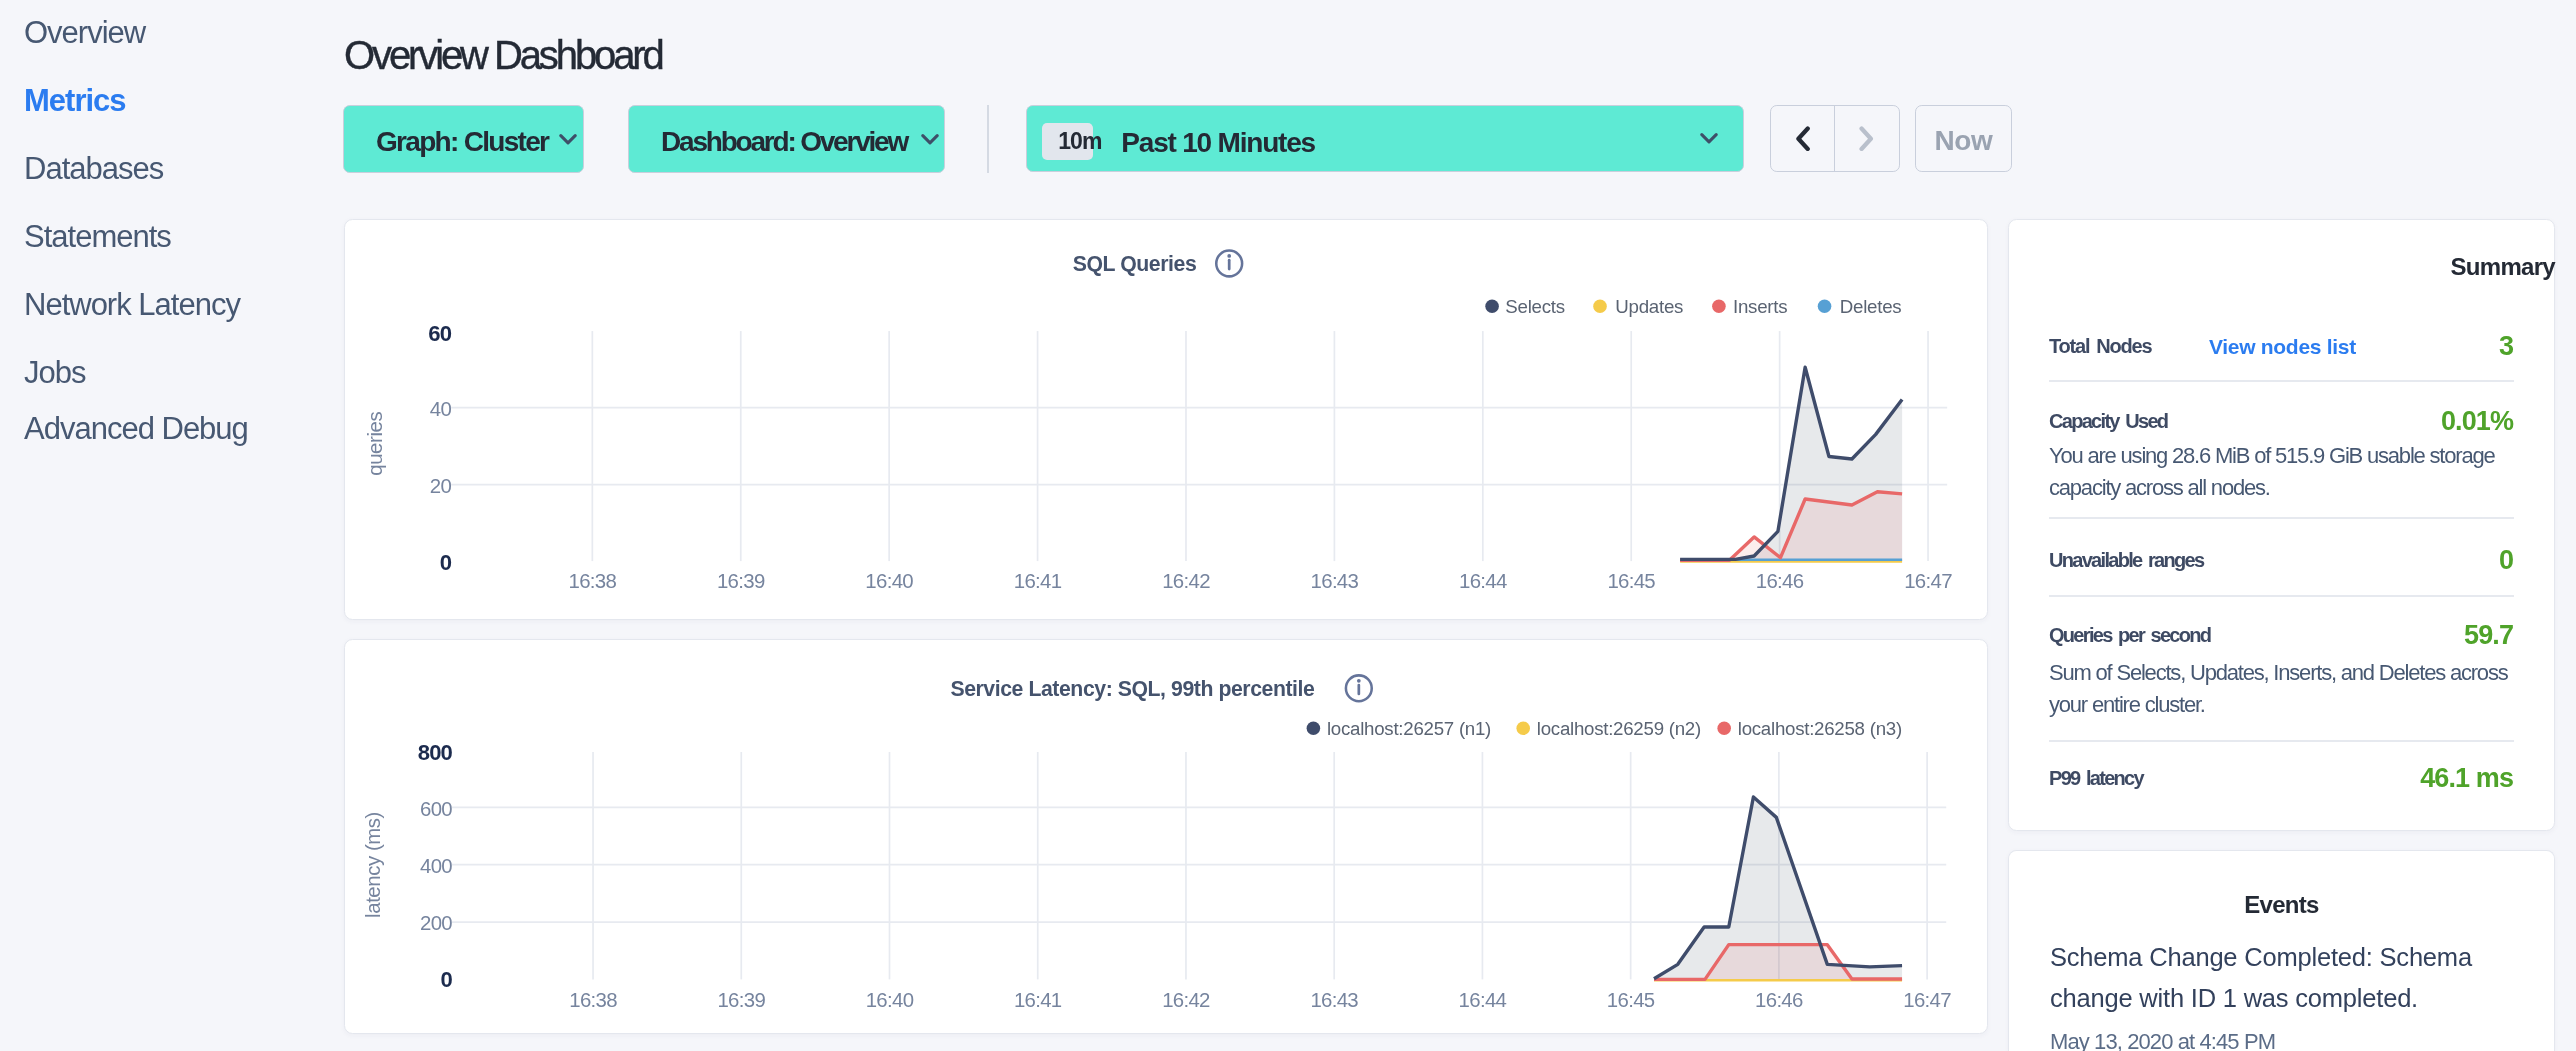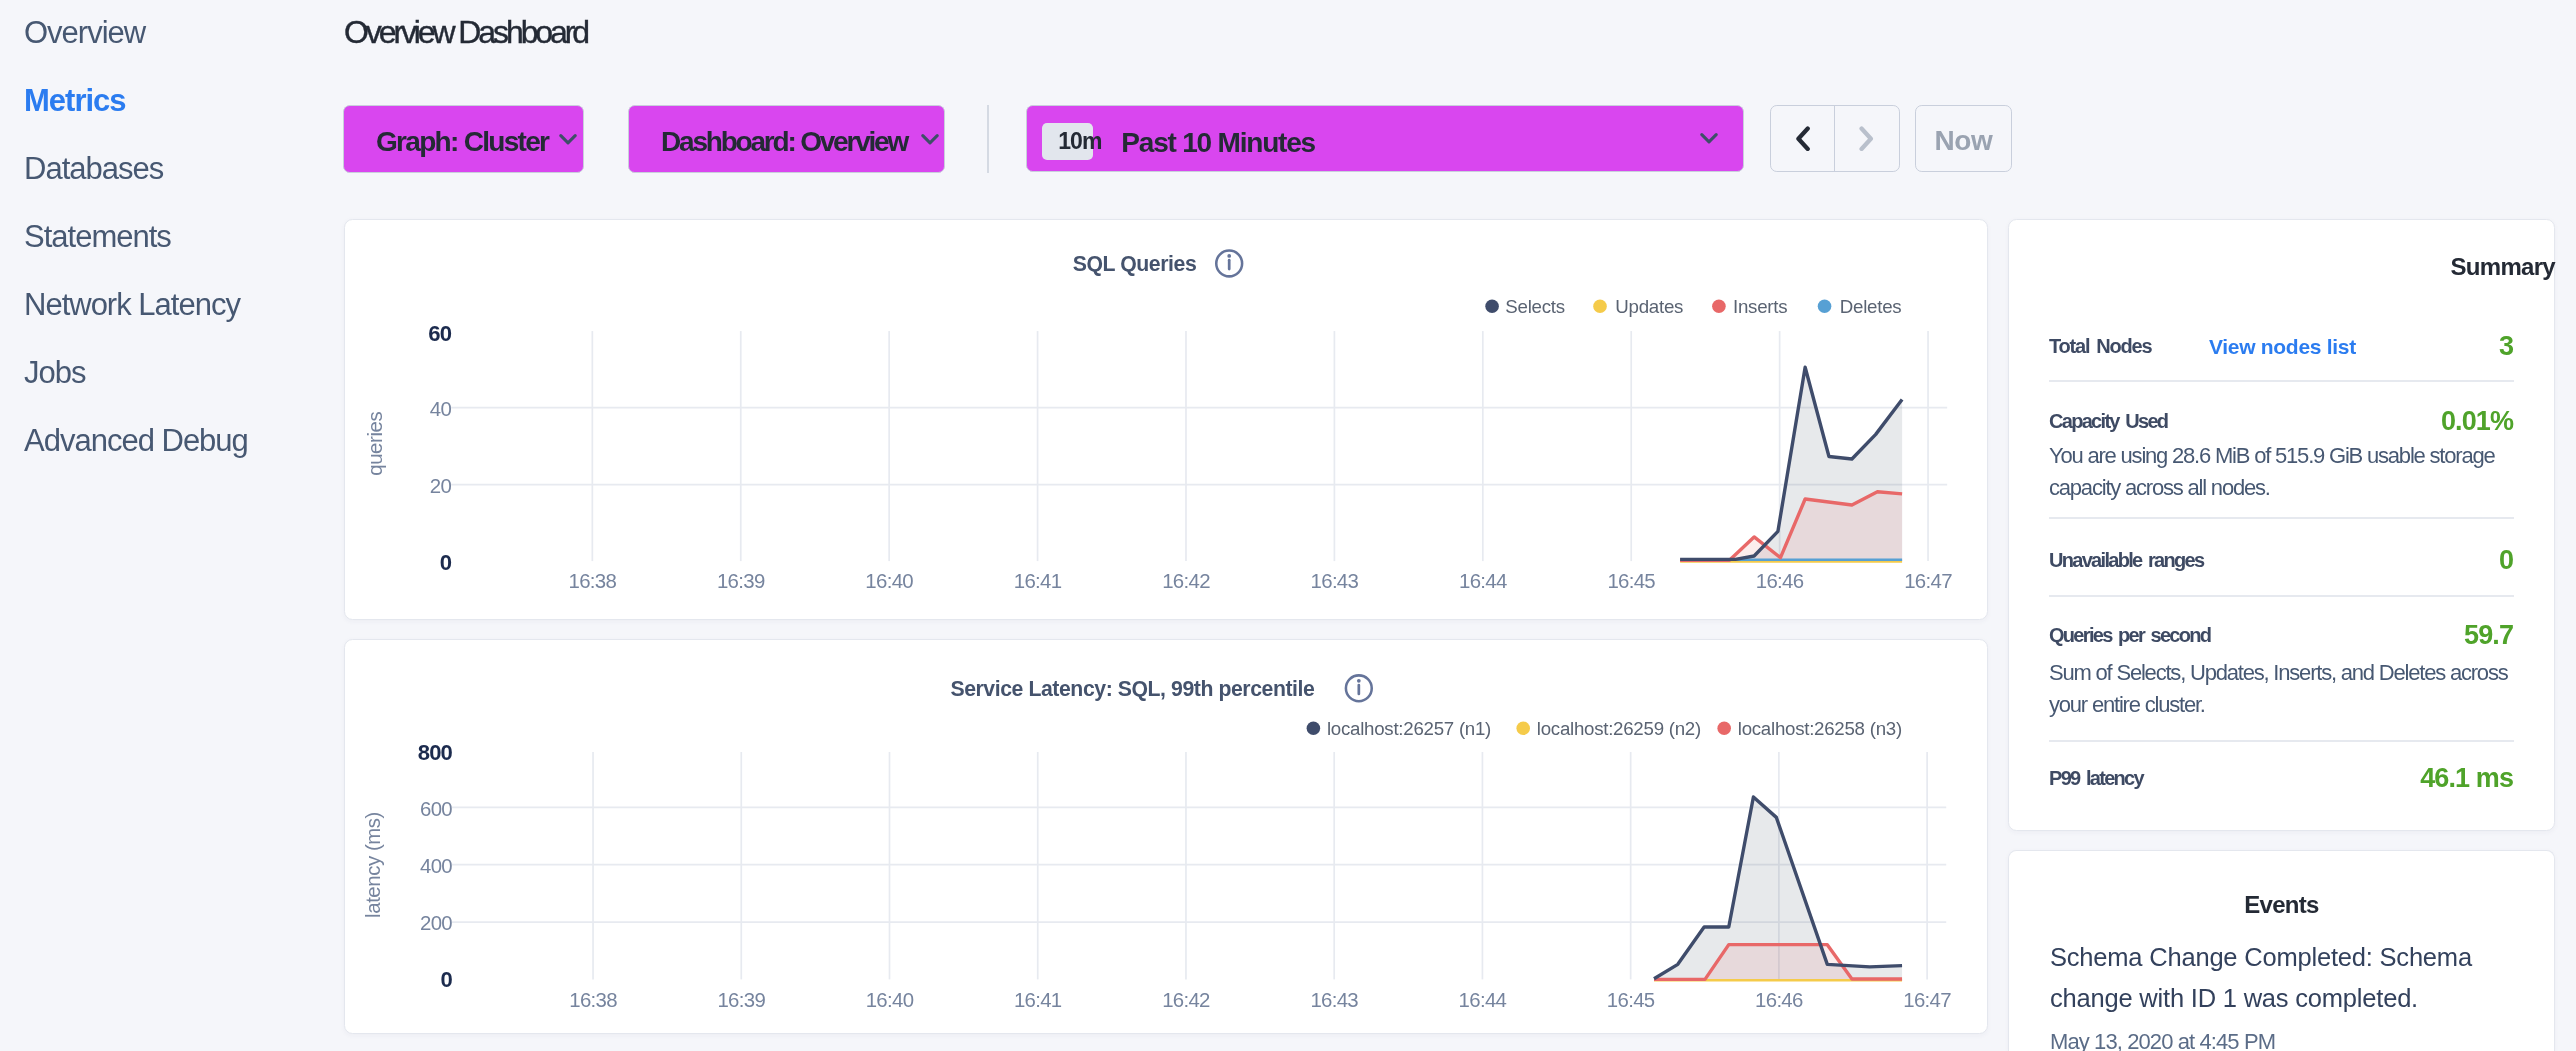--- a/index.html
+++ b/index.html
@@ -1,37 +1,37 @@
 <!DOCTYPE html>
 <html style="font-size:13.6px"><head>
 <meta charset="utf-8">
 <style>
 * { margin:0; padding:0; box-sizing:border-box; }
 html,body { width:2576px; height:1051px; background:#f5f6fa; font-family:"Liberation Sans", sans-serif; overflow:hidden; position:relative; }
 .abs { position:absolute; }
 .nav-item { position:absolute; left:24px; font-size:31px; line-height:24px; color:#475872; letter-spacing:-1px; }
 .panel { position:absolute; background:#fff; border:1.7px solid #e4e7ee; border-radius:8.5px; box-shadow:0 1.7px 5.1px rgba(50,60,90,0.04); }
-.ctrl { position:absolute; background:#d946ef; border:1.7px solid #c9cfdc; border-radius:6.8px; display:flex; align-items:center; }
+.ctrl { position:absolute; background:#5eead4; border:1.7px solid #c9cfdc; border-radius:6.8px; display:flex; align-items:center; }
 .divider { position:absolute; left:2049px; width:465px; height:1.7px; background:#e6e9ef; }
 .rowtitle { position:absolute; left:2049px; font-weight:bold; font-size:20px; line-height:27px; color:#3e4a63; letter-spacing:-1.7px; word-spacing:2.6px; white-space:nowrap; }
 .rowval { position:absolute; right:63px; font-weight:bold; font-size:27px; line-height:27px; color:#4fa32a; text-align:right; letter-spacing:-0.9px; }
 .rowdesc { position:absolute; left:2049px; font-size:22px; line-height:32px; color:#475872; letter-spacing:-1.2px; white-space:nowrap; }
 </style>
 </head>
 <body>
 
 <div class="nav-item" style="top:21px;">Overview</div>
 <div class="nav-item" style="top:89px; color:#2b7cf0; font-weight:bold;">Metrics</div>
 <div class="nav-item" style="top:157px;">Databases</div>
 <div class="nav-item" style="top:225px;">Statements</div>
 <div class="nav-item" style="top:293px;">Network Latency</div>
 <div class="nav-item" style="top:361px;">Jobs</div>
-<div class="nav-item" style="top:429px;">Advanced Debug</div>
+<div class="nav-item" style="top:417px;">Advanced Debug</div>
 
-<div class="abs" style="left:344px; top:10px; font-size:32px; line-height:44px; font-weight:400; color:#242a35; letter-spacing:-3.1px; -webkit-text-stroke:0.4px #242a35;">Overview Dashboard</div>
+<div class="abs" style="left:344px; top:33px; font-size:40px; line-height:44px; font-weight:400; color:#242a35; letter-spacing:-3.1px; -webkit-text-stroke:0.4px #242a35;">Overview Dashboard</div>
 
 <div class="ctrl" style="left:343px; top:105px; width:241px; height:68px;">
   <span style="margin-left:32px; position:relative; top:3.4px; font-size:28px; font-weight:bold; color:#242a35; letter-spacing:-1.7px; white-space:nowrap;">Graph: Cluster</span>
   <svg style="margin-left:11px;" width="18" height="11" viewBox="0 0 21 13">
       <path d="M2 2 L10.5 10.5 L19 2" fill="none" stroke="#3e4f68" stroke-width="3.6" stroke-linecap="round" stroke-linejoin="round"></path>
     </svg>
 </div>
 <div class="ctrl" style="left:628px; top:105px; width:317px; height:68px;">
   <span style="margin-left:32px; position:relative; top:3.4px; font-size:28px; font-weight:bold; color:#242a35; letter-spacing:-2.2px; white-space:nowrap;">Dashboard: Overview</span>
   <svg style="margin-left:13.6px;" width="18" height="11" viewBox="0 0 21 13">

